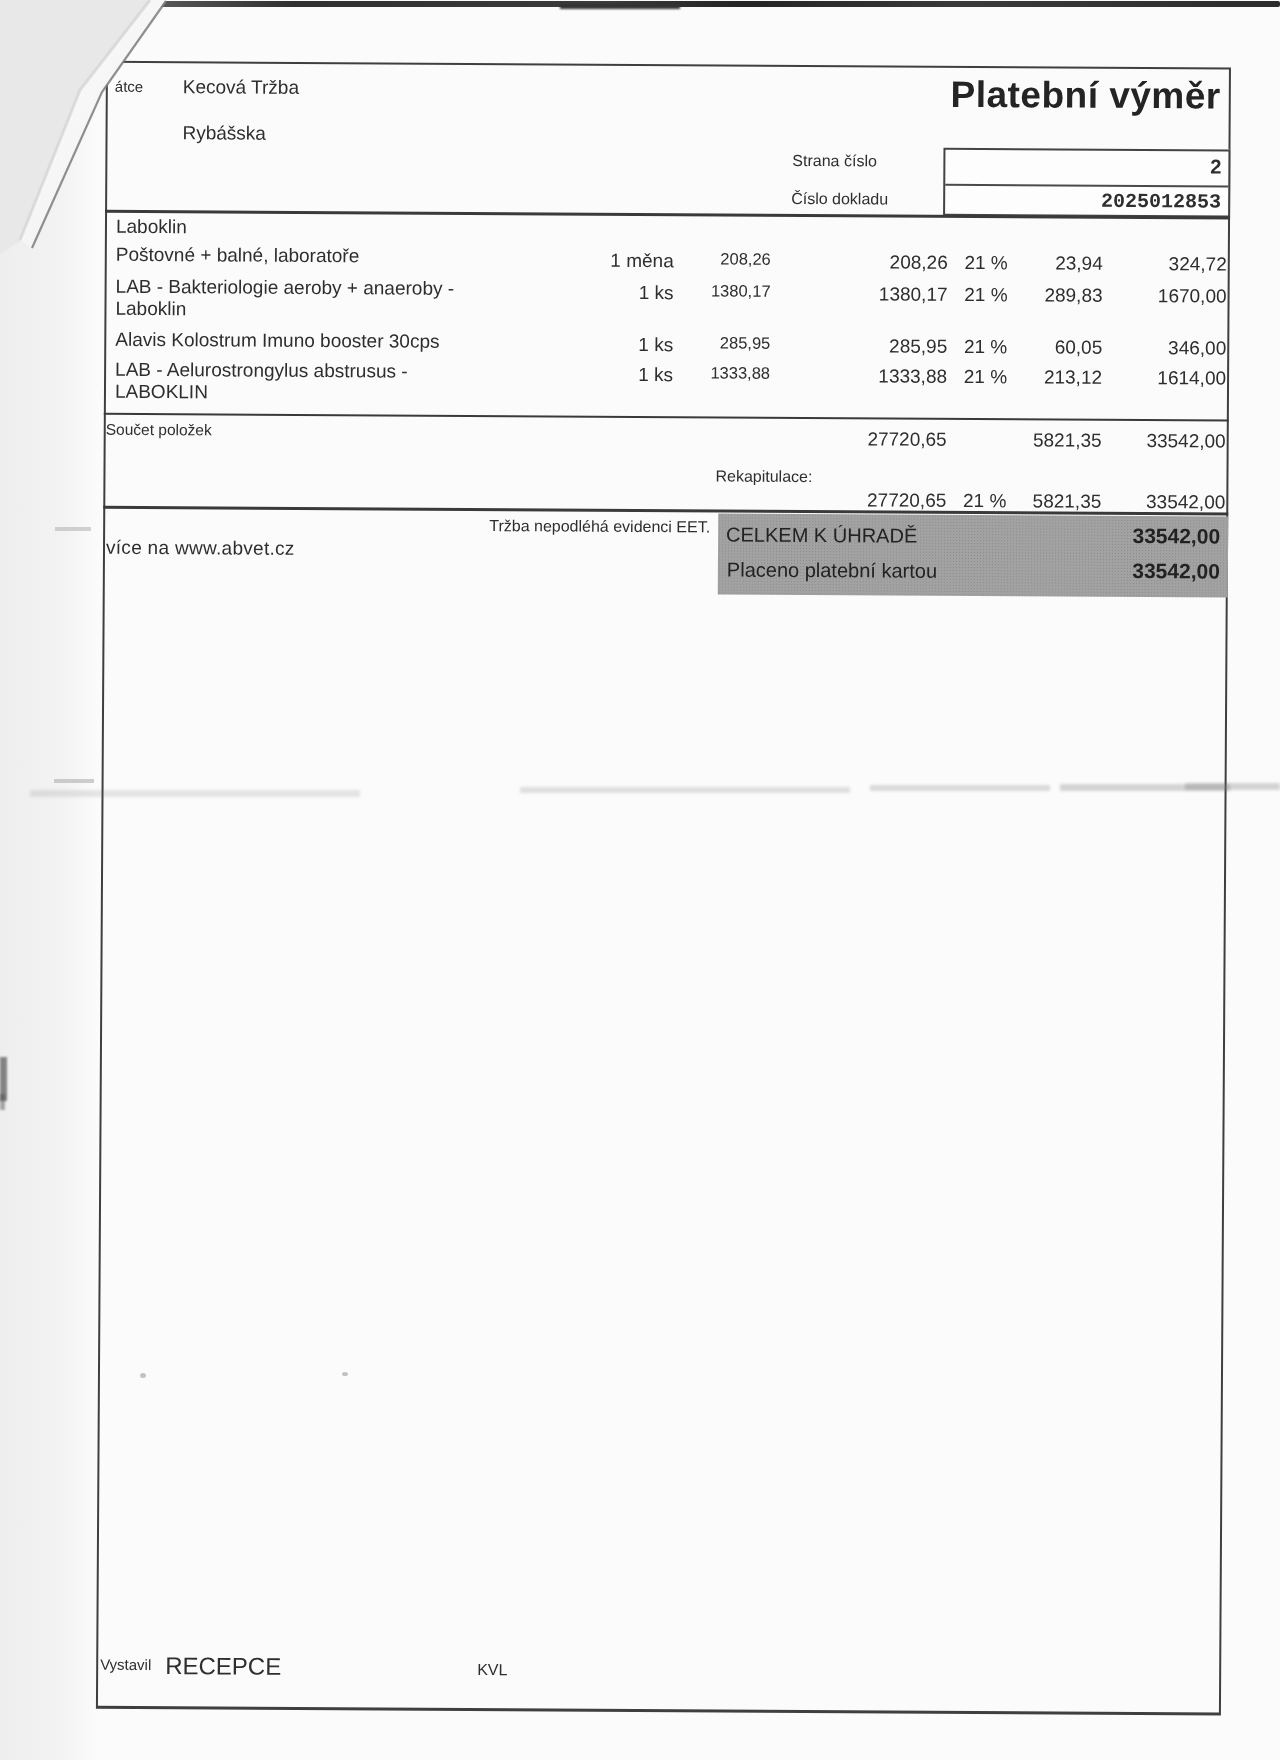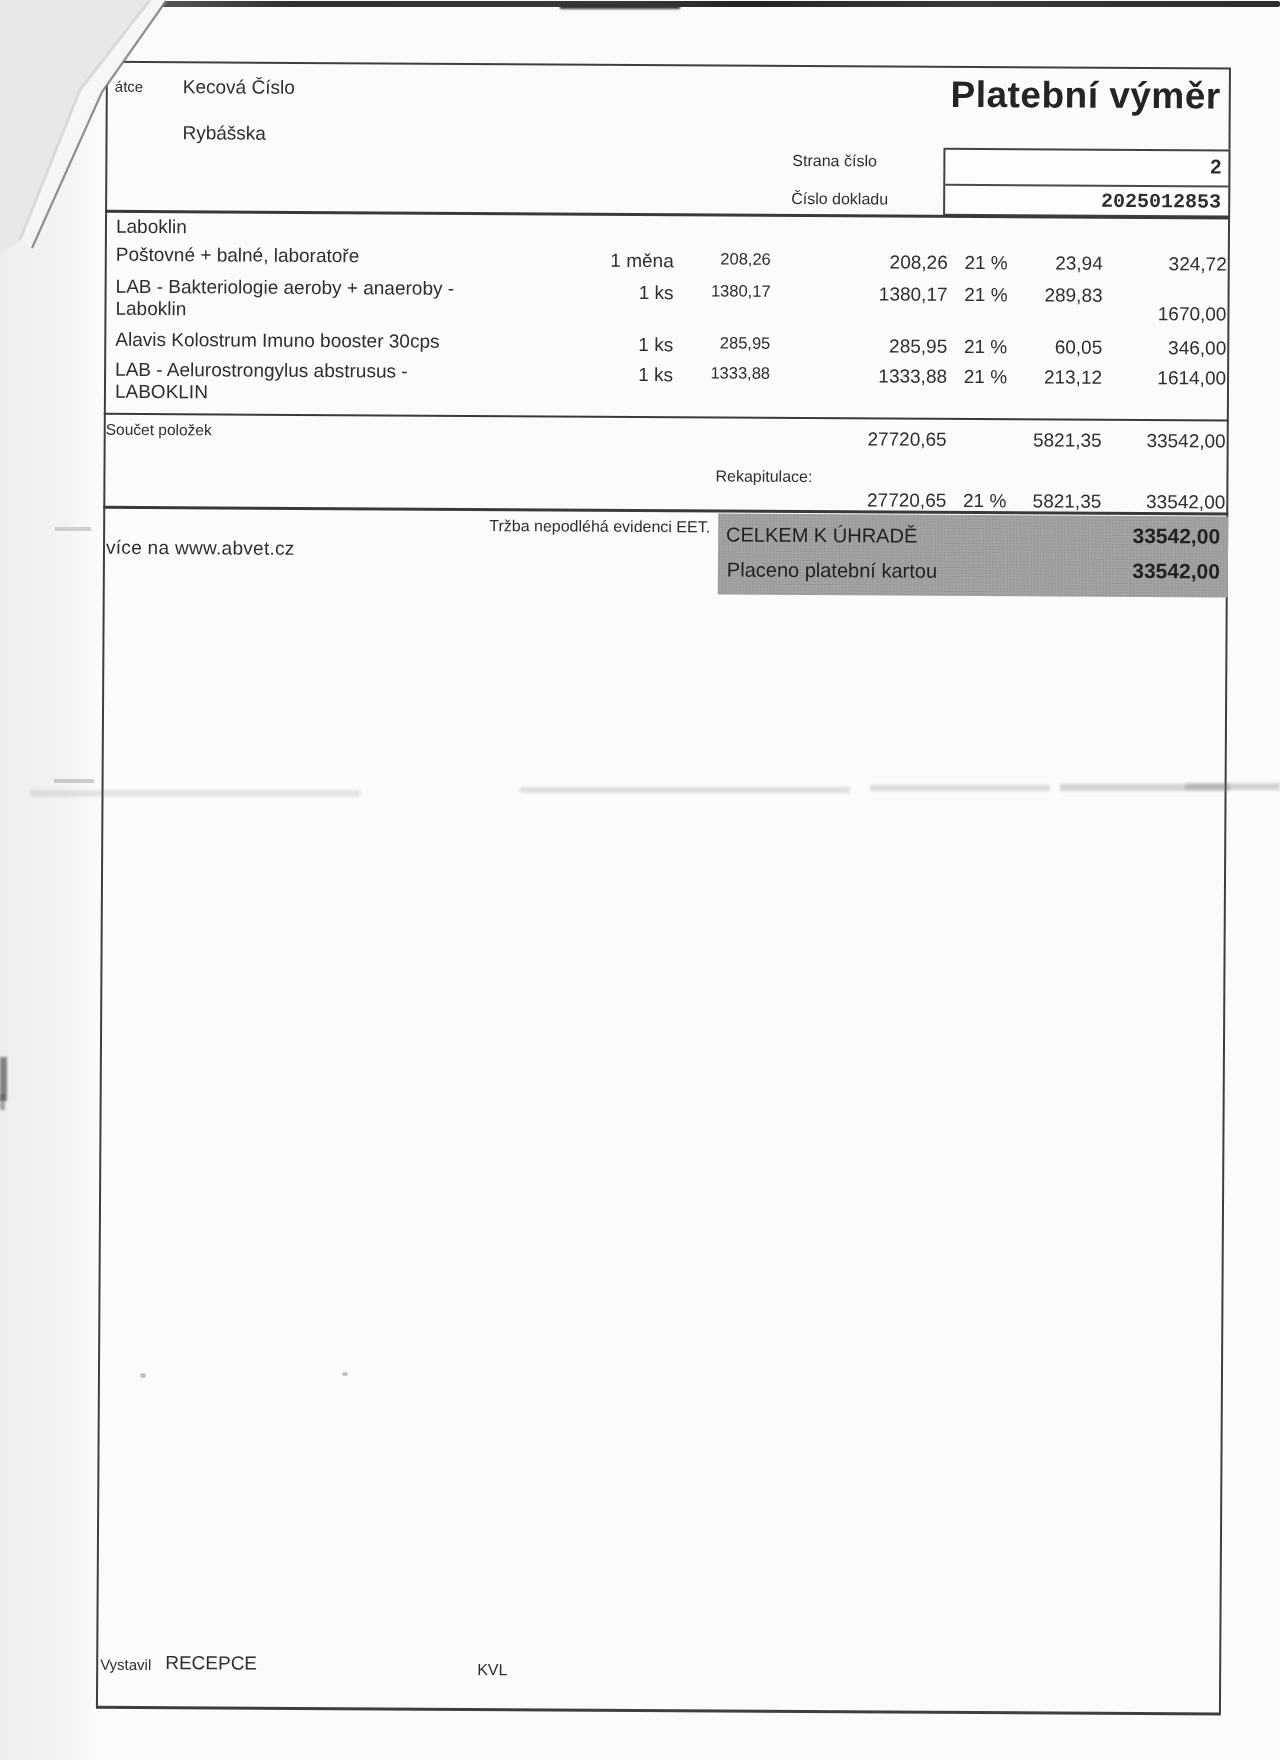--- a/index.html
+++ b/index.html
@@ -69,21 +69,21 @@
 
 <div id="canvas">
 
   <div class="margin-strip"></div>
 
   <div id="doc">
 
     <div class="page-border"></div>
 
     <span class="t sz15" style="left:110px; top:81px;">átce</span>
-    <span class="t sz19" style="left:178px; top:79px;">Kecová Číslo</span>
+    <span class="t sz19" style="left:178px; top:79px;">Kecová Tržba</span>
     <span class="t sz19" style="left:178px; top:125px;">Rybášska</span>
     <span class="t title num" style="right:64px; top:72px;">Platební výměr</span>
 
     <span class="t sz16" style="left:788px; top:151px;">Strana číslo</span>
     <span class="t sz16" style="left:787px; top:189px;">Číslo dokladu</span>
     <div class="meta-box">
       <div class="meta-divider"></div>
     </div>
     <span class="t sz20 b num" style="right:63px; top:152px;">2</span>
     <span class="t sz20 b num" style="right:63px; top:187px;font-family:Liberation Mono, monospace;">2025012853</span>
@@ -100,21 +100,21 @@
     <span class="t sz19 num" style="right:181px; top:250px;">23,94</span>
     <span class="t sz19 num" style="right:57px; top:250px;">324,72</span>
 
     <span class="t sz19" style="left:112px; top:279px;">LAB - Bakteriologie aeroby + anaeroby -</span>
     <span class="t sz19" style="left:112px; top:301px;">Laboklin</span>
     <span class="t sz19 num" style="right:610px; top:282px;">1 ks</span>
     <span class="t unitprice num" style="right:513px; top:281px;">1380,17</span>
     <span class="t sz19 num" style="right:336px; top:282px;">1380,17</span>
     <span class="t sz19 num" style="right:276px; top:282px;">21 %</span>
     <span class="t sz19 num" style="right:181px; top:282px;">289,83</span>
-    <span class="t sz19 num" style="right:57px; top:300px;">1670,00</span>
+    <span class="t sz19 num" style="right:57px; top:282px;">1670,00</span>
 
     <span class="t sz19" style="left:112px; top:332px;">Alavis Kolostrum Imuno booster 30cps</span>
     <span class="t sz19 num" style="right:610px; top:334px;">1 ks</span>
     <span class="t unitprice num" style="right:513px; top:333px;">285,95</span>
     <span class="t sz19 num" style="right:336px; top:334px;">285,95</span>
     <span class="t sz19 num" style="right:276px; top:334px;">21 %</span>
     <span class="t sz19 num" style="right:181px; top:334px;">60,05</span>
     <span class="t sz19 num" style="right:57px; top:334px;">346,00</span>
 
     <span class="t sz19" style="left:112px; top:362px;">LAB - Aelurostrongylus abstrusus -</span>
@@ -143,21 +143,21 @@
     <span class="t sz16 num" style="right:572px; top:518px;">Tržba nepodléhá evidenci EET.</span>
     <div class="totals-box">
       <span class="t sz20" style="left:8px; top:10px;">CELKEM K ÚHRADĚ</span>
       <span class="t num b" style="right:8px; top:8px; font-size:21px;">33542,00</span>
       <span class="t sz20" style="left:9px; top:45px;">Placeno platební kartou</span>
       <span class="t num b" style="right:8px; top:43px; font-size:21px;">33542,00</span>
     </div>
     <span class="t sz19" style="left:104px; top:540px; letter-spacing:0.3px;">více na www.abvet.cz</span>
 
     <span class="t sz15" style="left:105px; top:1659px;">Vystavil</span>
-    <span class="t" style="left:170px; top:1655px; font-size:19px;">RECEPCE</span>
+    <span class="t" style="left:170px; top:1655px; font-size:24px;">RECEPCE</span>
     <span class="t sz16" style="left:482px; top:1662px;">KVL</span>
   </div>
 
   <div class="art dash" style="left:55px; top:527px; width:36px; height:4px; opacity:.55;"></div>
   <div class="art dash" style="left:54px; top:779px; width:40px; height:4px; opacity:.6;"></div>
   <div class="art smudge" style="left:30px; top:790px; width:330px; height:7px; opacity:.16;"></div>
   <div class="art smudge" style="left:520px; top:787px; width:330px; height:6px; opacity:.2;"></div>
   <div class="art smudge" style="left:870px; top:785px; width:180px; height:6px; opacity:.24;"></div>
   <div class="art smudge" style="left:1060px; top:784px; width:170px; height:7px; opacity:.28;"></div>
   <div class="art smudge" style="left:1185px; top:783px; width:95px; height:7px; opacity:.28;"></div>

